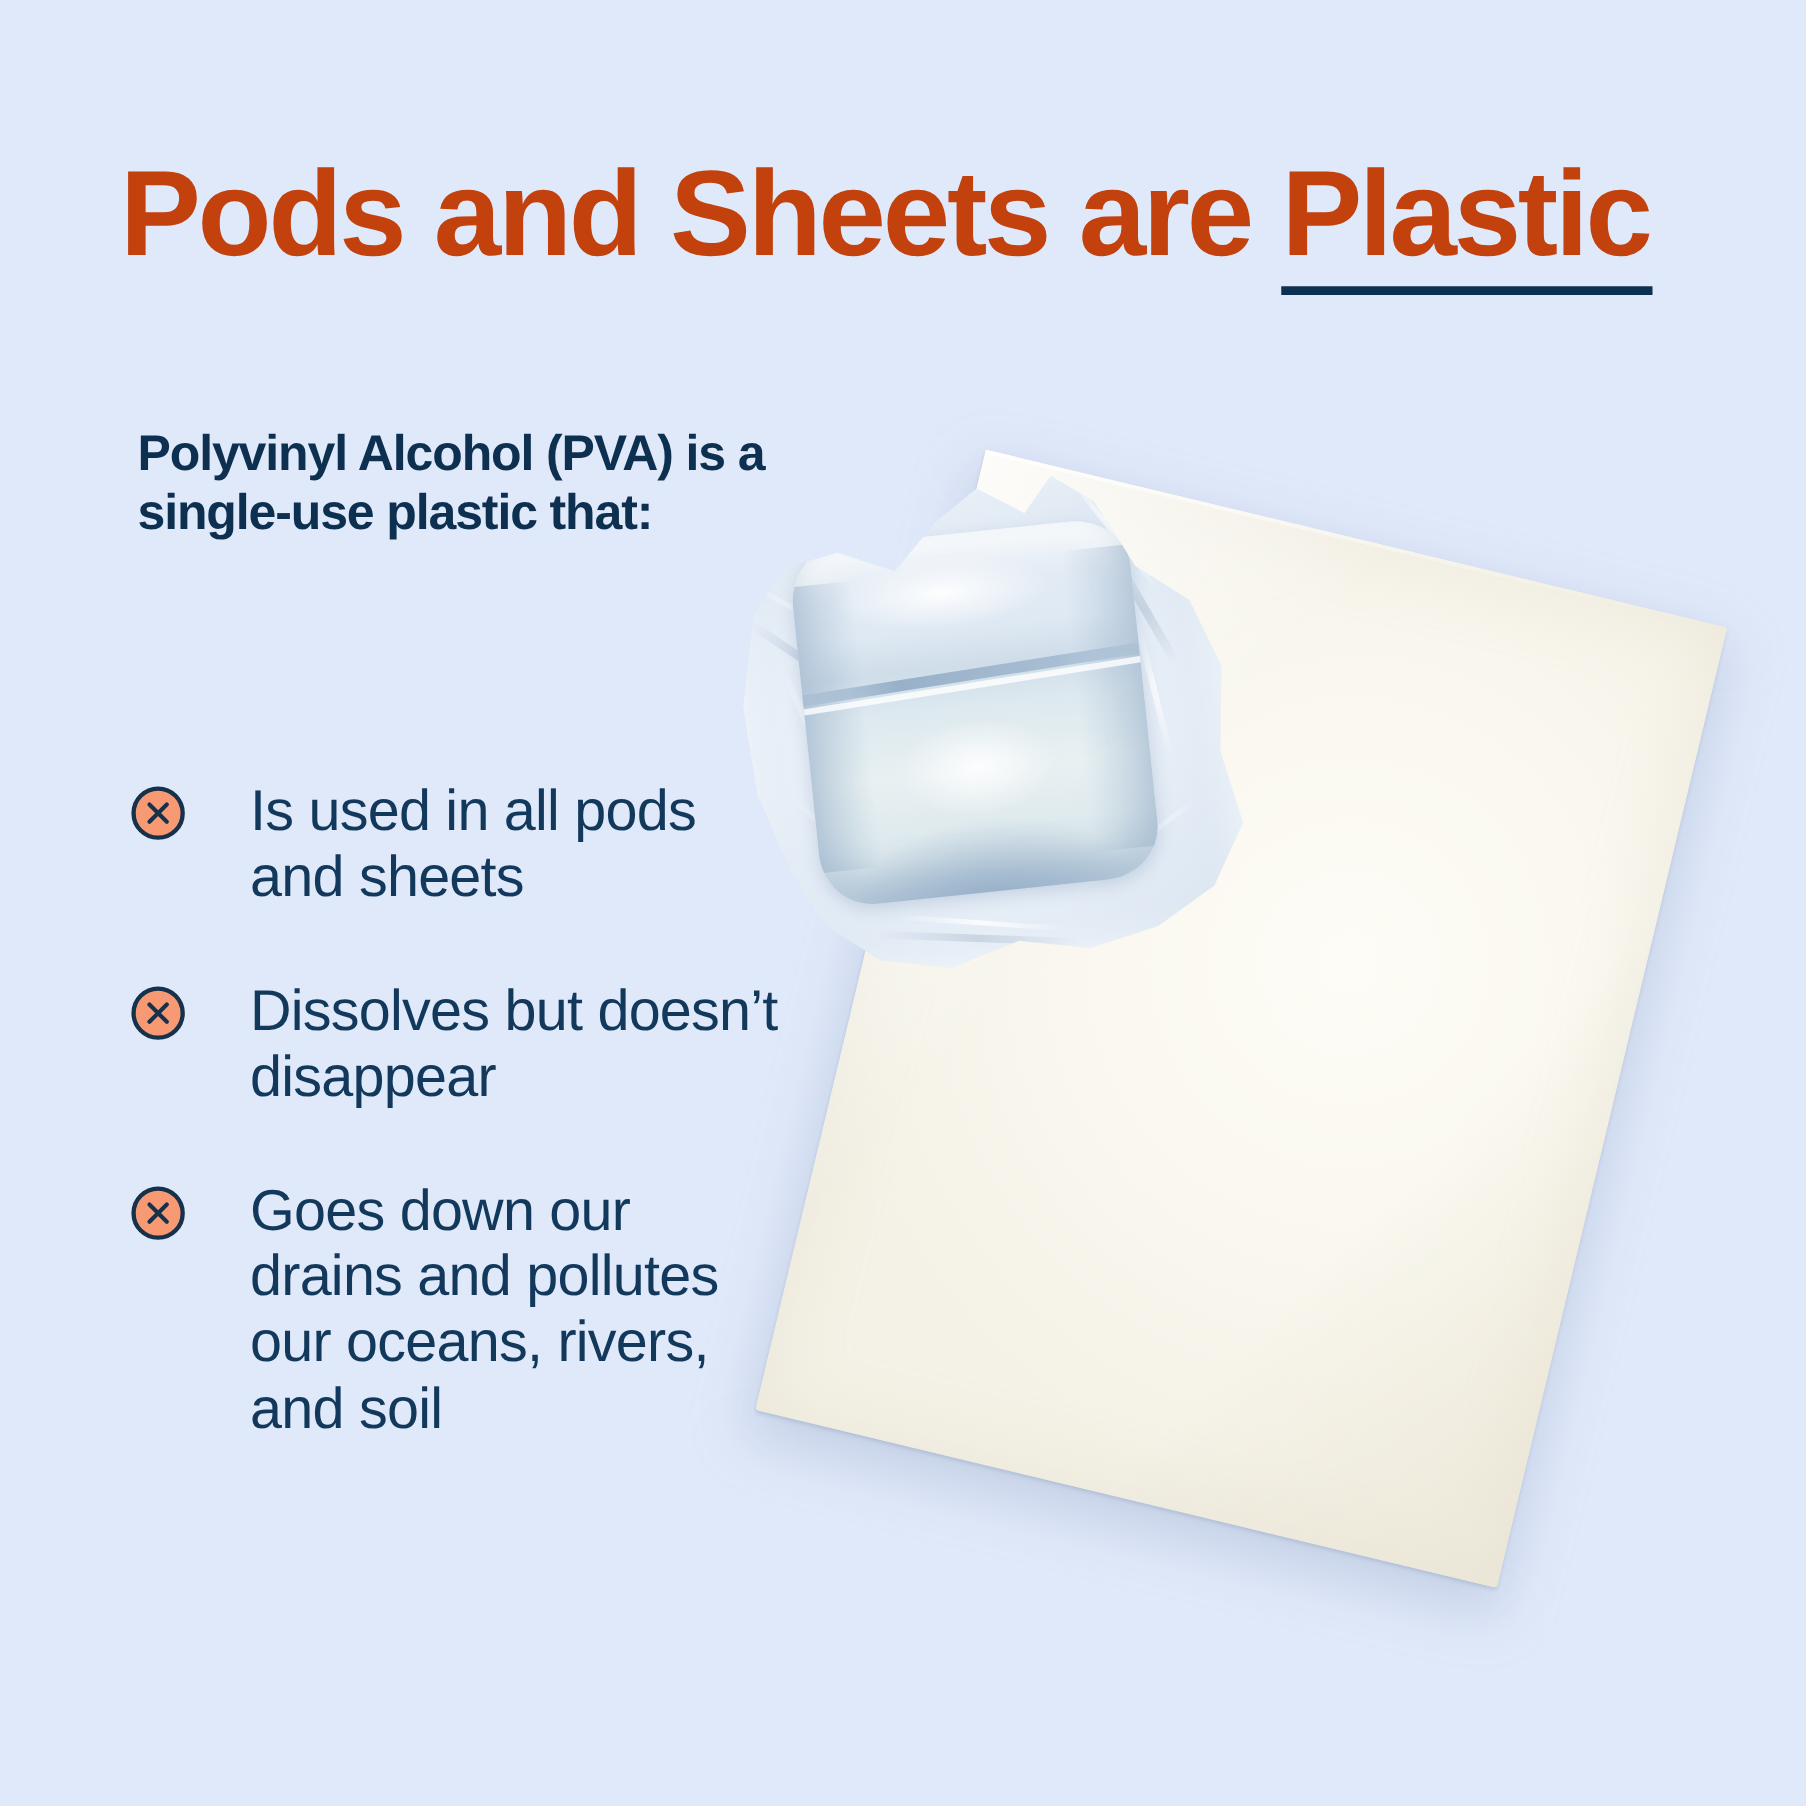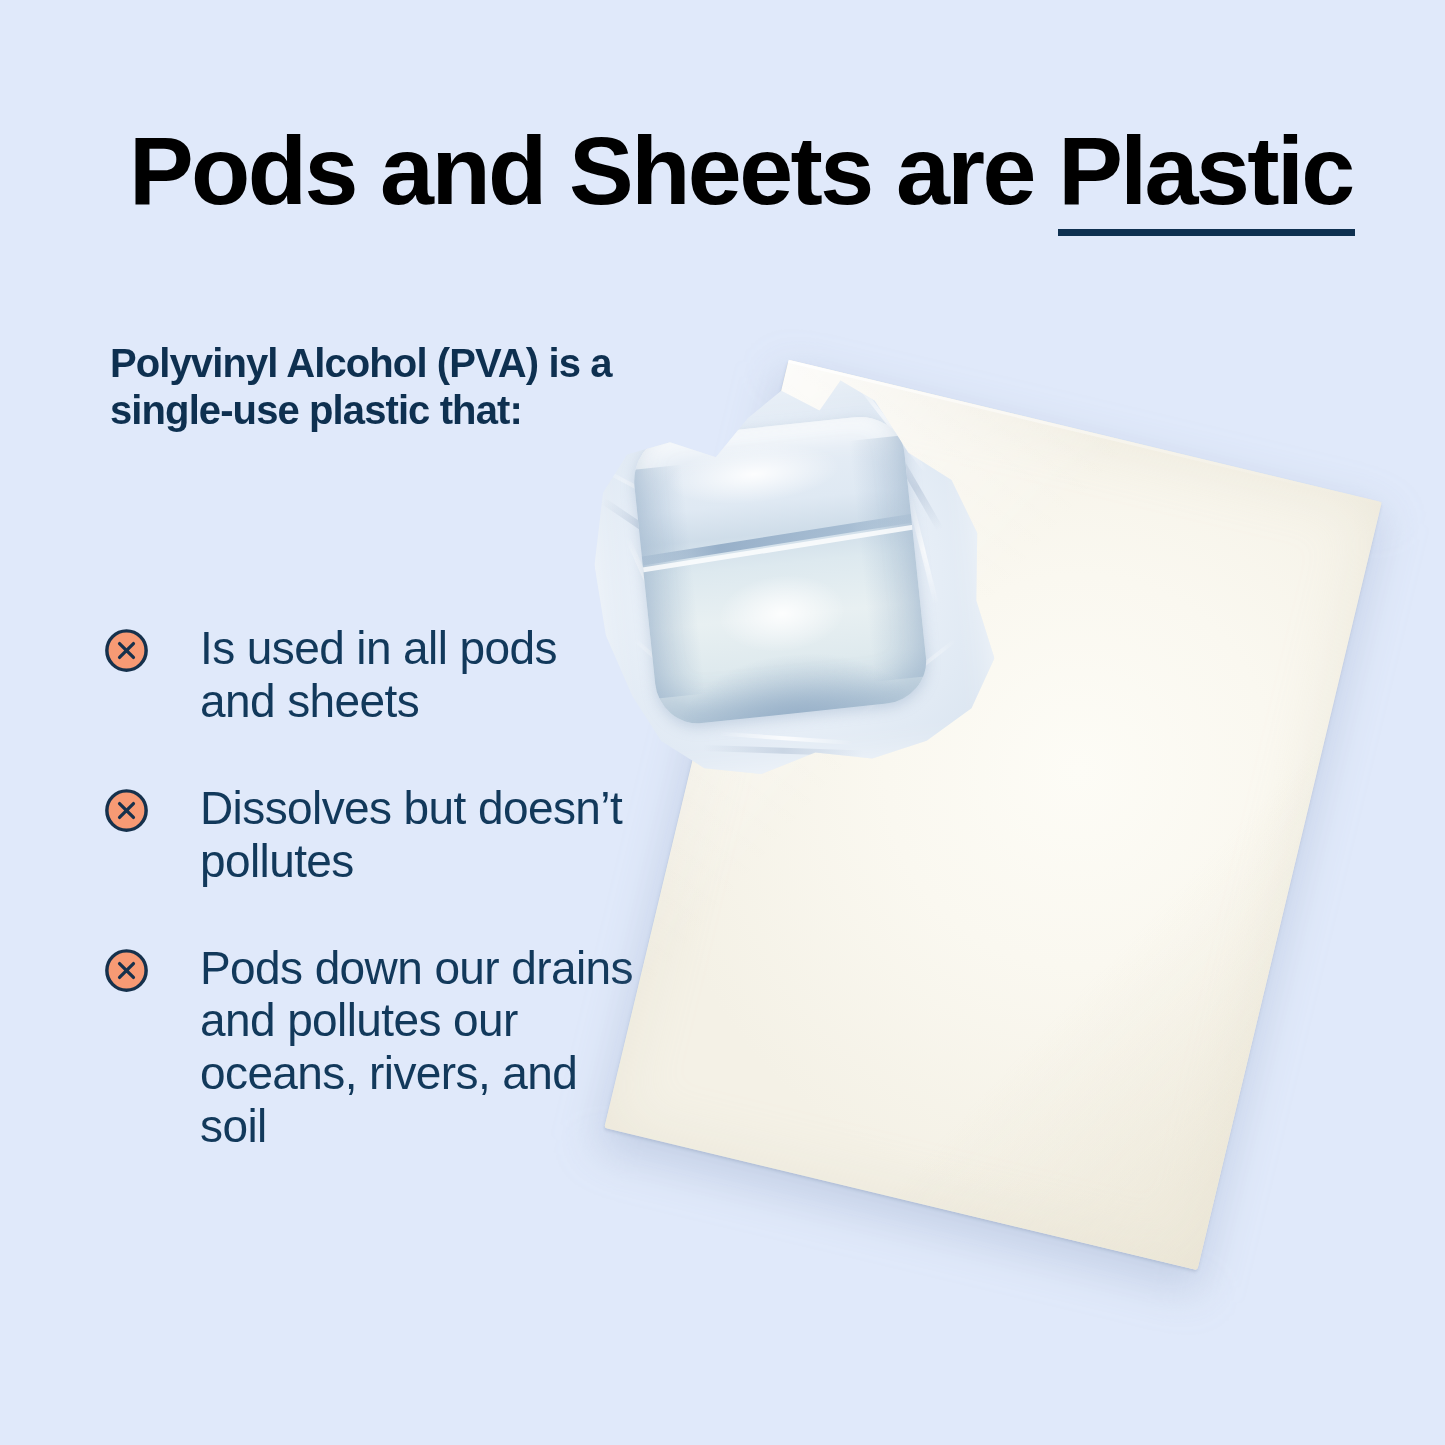--- a/index.html
+++ b/index.html
@@ -18,28 +18,28 @@
 
   #infographic {
     position:absolute;
     inset:0;
     background:#e0e9fa;
   }
 
   
   .headline {
     position:absolute;
-    left:129px;
+    left:96px;
     top:122px;
     width:1270px;
     font-size:97px;
     font-weight:700;
     letter-spacing:-2.6px;
     line-height:1.0;
-    color:#000000;
+    color:#c2410c;
     white-space:nowrap;
   }
   .headline .underlined {
     text-decoration:none;
     position:relative;
     display:inline-block;
   }
   .headline .underlined::after {
     content:"";
     position:absolute;
@@ -300,31 +300,31 @@
       <span class="bullet-text">Is used in all pods and sheets</span>
     </li>
 
     <li class="bullet-item">
       <span class="x-icon">
         <svg viewBox="0 0 44 44" xmlns="http://www.w3.org/2000/svg" aria-hidden="true">
           <circle cx="22" cy="22" r="19.2" fill="#F79A74" stroke="#16314C" stroke-width="3.4"></circle>
           <path d="M15.2 15.2 L28.8 28.8 M28.8 15.2 L15.2 28.8" stroke="#16314C" stroke-width="3.2" stroke-linecap="round"></path>
         </svg>
       </span>
-      <span class="bullet-text">Dissolves but doesn’t pollutes</span>
+      <span class="bullet-text">Dissolves but doesn’t disappear</span>
     </li>
 
     <li class="bullet-item">
       <span class="x-icon">
         <svg viewBox="0 0 44 44" xmlns="http://www.w3.org/2000/svg" aria-hidden="true">
           <circle cx="22" cy="22" r="19.2" fill="#F79A74" stroke="#16314C" stroke-width="3.4"></circle>
           <path d="M15.2 15.2 L28.8 28.8 M28.8 15.2 L15.2 28.8" stroke="#16314C" stroke-width="3.2" stroke-linecap="round"></path>
         </svg>
       </span>
-      <span class="bullet-text">Pods down our drains and pollutes our oceans, rivers, and soil</span>
+      <span class="bullet-text">Goes down our drains and pollutes our oceans, rivers, and soil</span>
     </li>
 
   </ul>
 
   <div class="product-photo">
 
     <div class="sheet-shadow"></div>
 
     <div class="sheet"></div>
 

